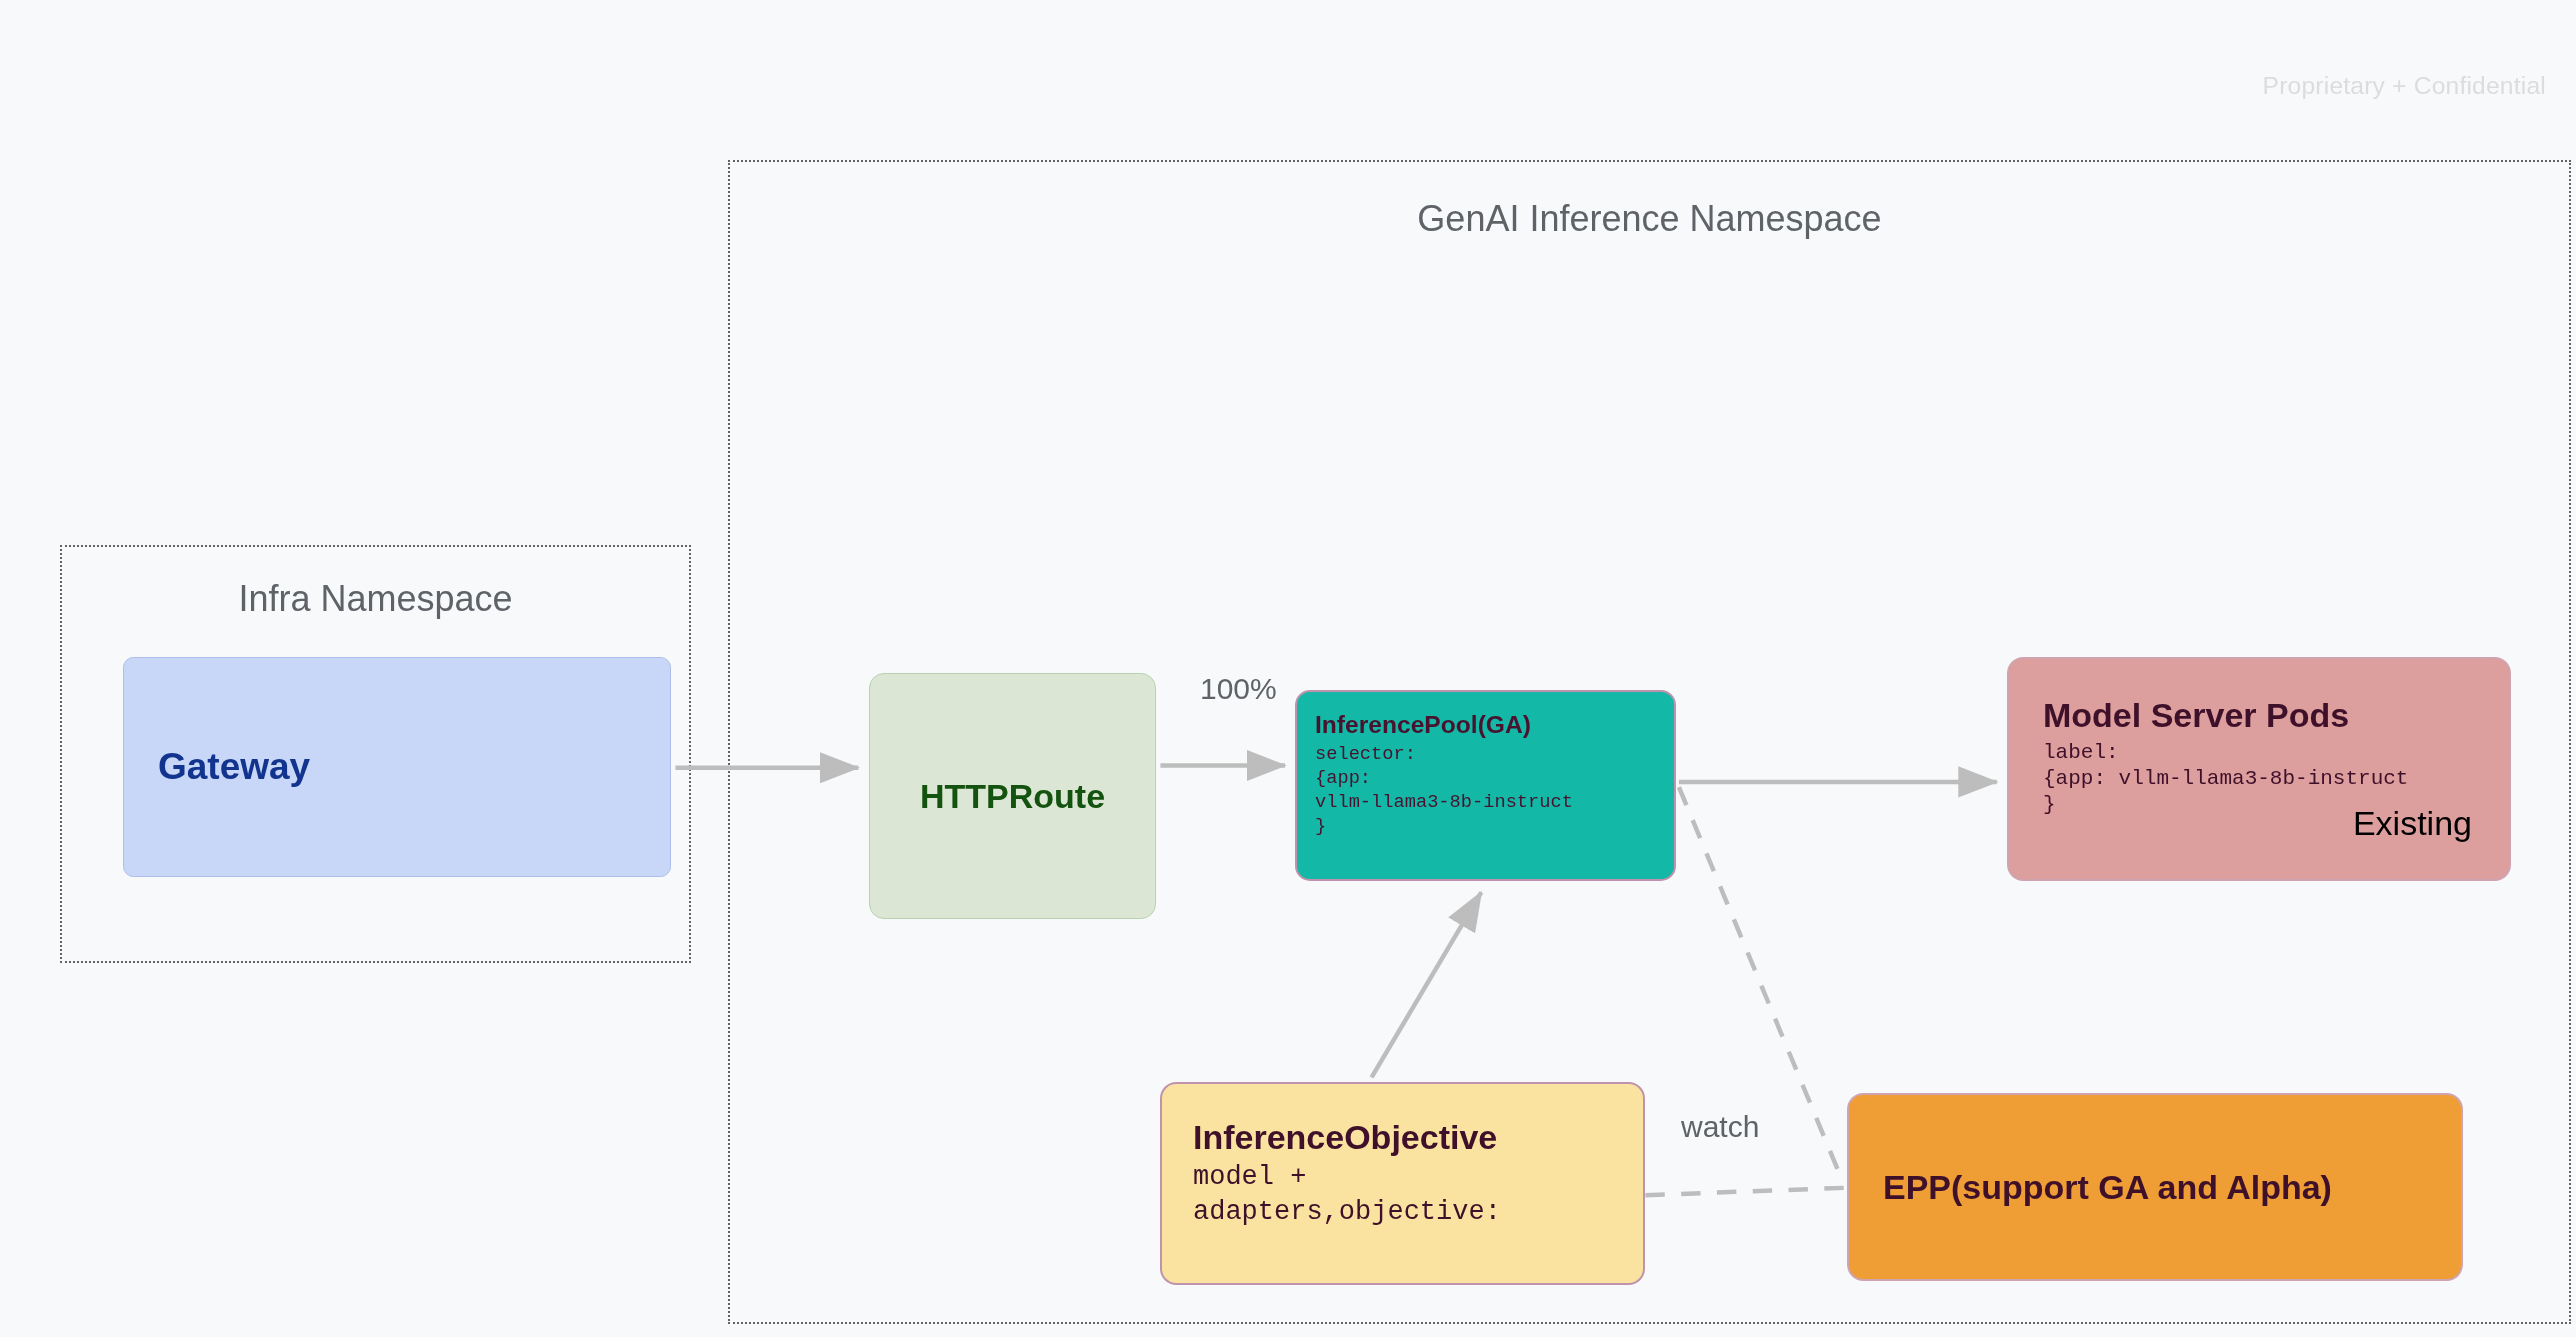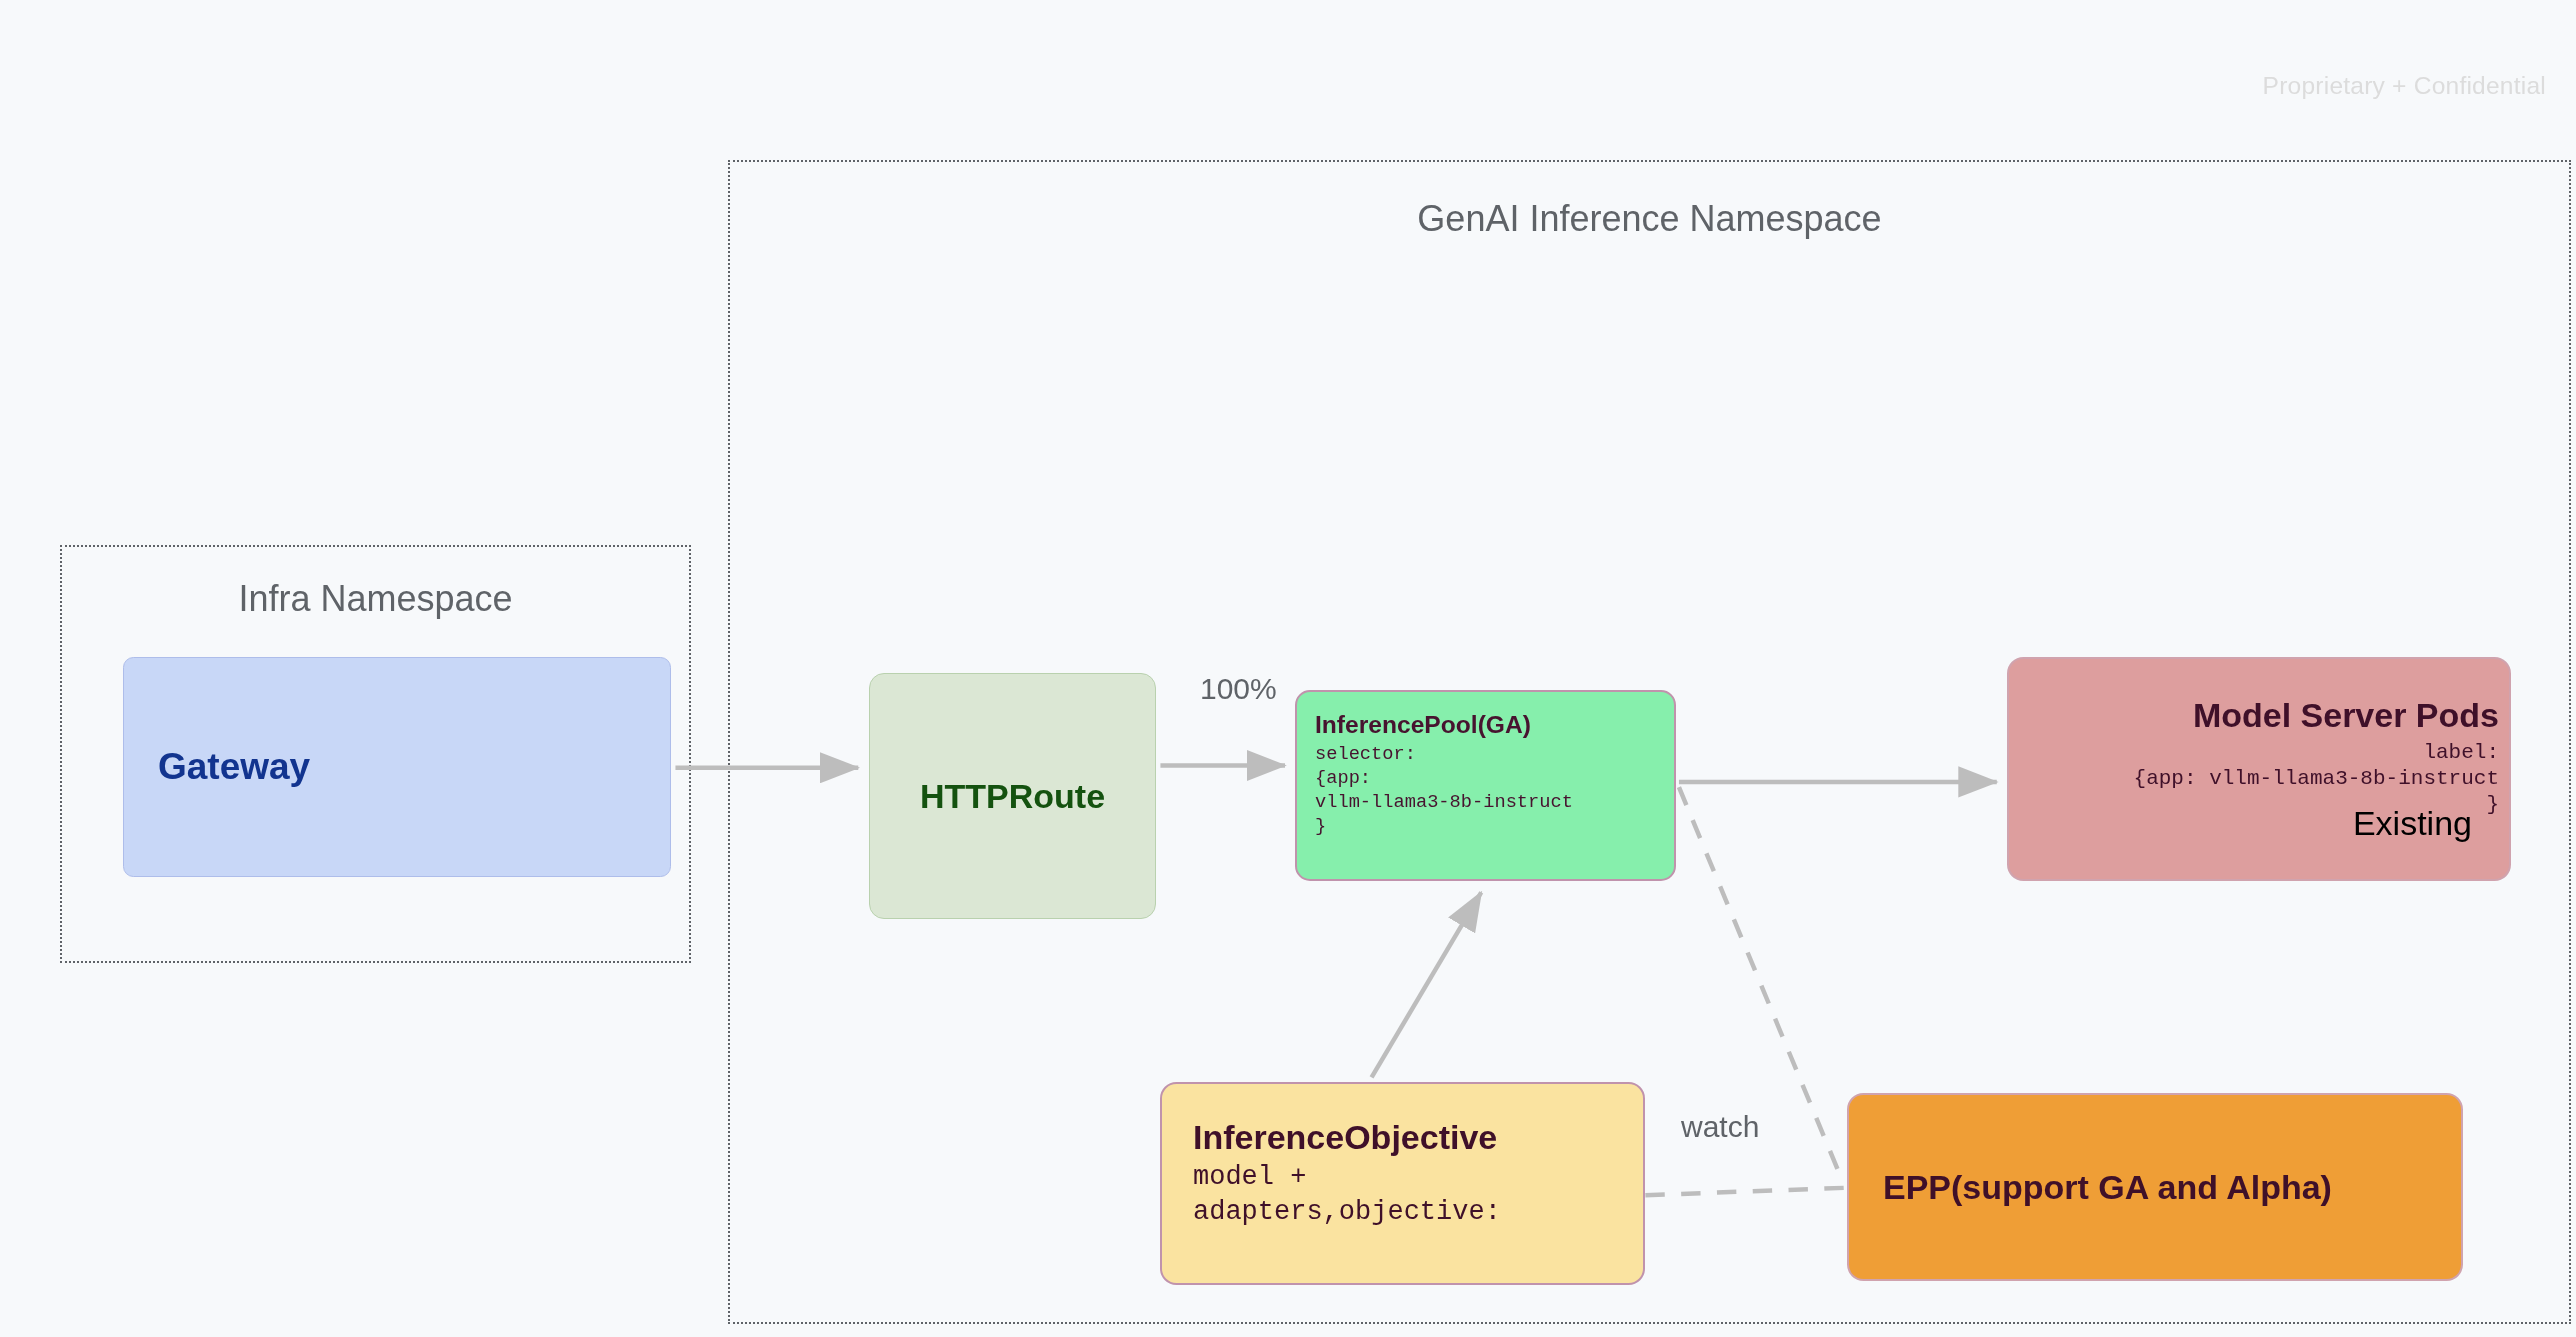--- a/index.html
+++ b/index.html
@@ -86,21 +86,21 @@
     display: flex; align-items: center; justify-content: center; margin-top: 28px;
   }
   #node-httproute .title {
     color: #14520f;
     font-size: 34px;
   }
 
   
   #node-inferencepool {
     left: 1295px; top: 690px; width: 381px; height: 191px;
-    background: #86efac;
+    background: #14b8a6;
     border: 2.2px solid #c093ac;
     border-radius: 15px;
     padding: 19.4px 16.4px 0 18px;
   }
   #node-inferencepool .title {
     color: #47132f;
     font-size: 24.6px;
     line-height: 1.1;
   }
   #node-inferencepool .code {
@@ -110,21 +110,20 @@
     margin-top: 4.5px;
   }
 
   
   #node-modelserver {
     left: 2007px; top: 657px; width: 504px; height: 224px;
     background: #dd9e9e;
     border: 2.2px solid #d0a3ae;
     border-radius: 16.4px;
     padding: 39px 10px 0 34px;
-    text-align: right;
   }
   #node-modelserver .title {
     color: #3f1029;
     font-size: 34px;
     line-height: 1.05;
   }
   #node-modelserver .code {
     color: #3f1029;
     font-size: 21px;
     line-height: 1.25;

